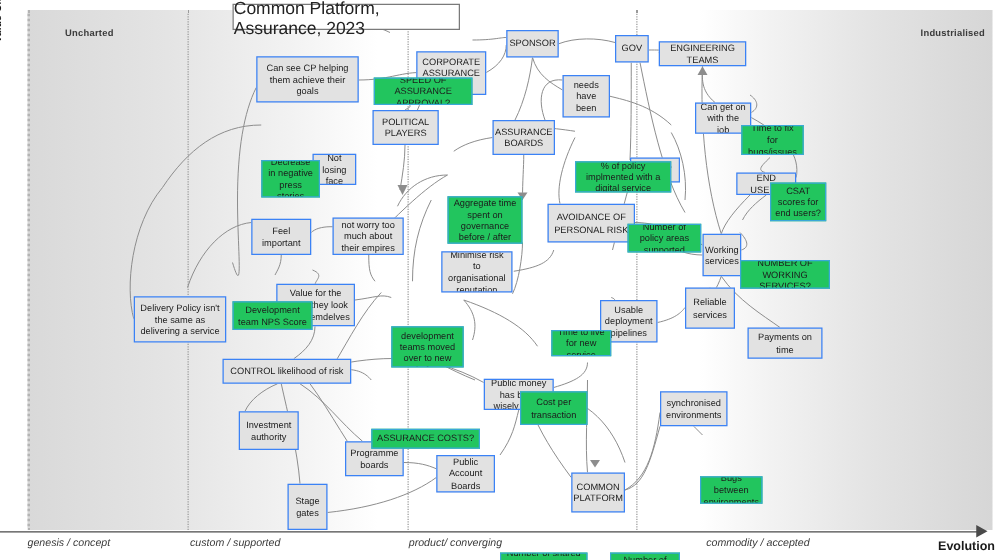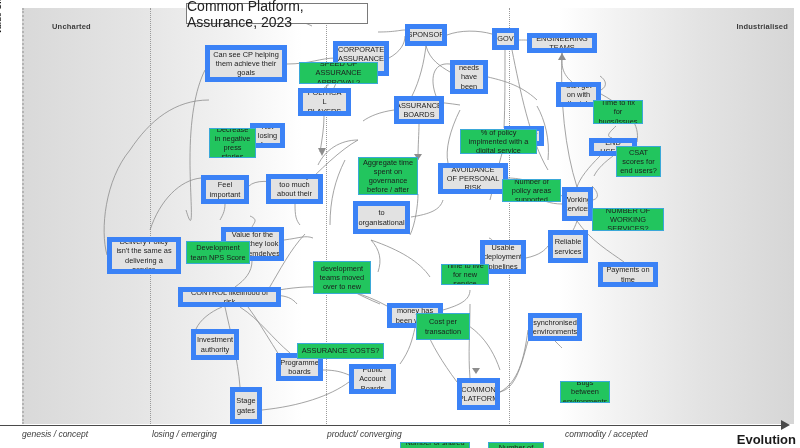--- a/index.html
+++ b/index.html
@@ -82,21 +82,21 @@
     top: 420px;
     width: 0; height: 0;
     border-top: 5px solid transparent;
     border-bottom: 5px solid transparent;
     border-left: 9px solid #4a4a4a;
   }
   #x-axis-label {
     position: absolute;
     right: 4px;
     top: 432px;
-    font-size: 13px;
+    font-size: 10px;
     font-weight: bold;
     color: #1a1a1a;
   }
   .stage-label {
     position: absolute;
     top: 429px;
     font-size: 8.5px;
     font-style: italic;
     color: #3a3a3a;
     white-space: nowrap;
@@ -159,21 +159,21 @@
     font-size: 7.4px;
     line-height: 1.25;
     color: #1c1c1c;
     padding: 2px 3px;
     z-index: 10;
     overflow: hidden;
     word-wrap: break-word;
   }
   .node.grey {
     background: #e2e2e2;
-    border: 5px solid #3b82f6;
+    border: 1px solid #3b82f6;
   }
   .node.blue {
     background: #22c55e;
     border: 1px solid #3aa8d8;
     z-index: 20;
     margin-top: 36px;
   }
 </style>
 </head>
 <body>
@@ -190,21 +190,21 @@
     <div class="corner-label" id="label-uncharted">Uncharted</div>
     <div class="corner-label" id="label-industrialised">Industrialised</div>
   </div>
 
   <div id="y-axis-label">Value Chain</div>
 
   <div id="x-axis-line"></div>
   <div id="x-axis-arrow"></div>
   <div id="x-axis-label">Evolution</div>
   <div class="stage-label" id="stage-genesis">genesis / concept</div>
-  <div class="stage-label" id="stage-custom">losing / emerging</div>
+  <div class="stage-label" id="stage-custom">custom / supported</div>
   <div class="stage-label" id="stage-product">product/ converging</div>
   <div class="stage-label" id="stage-commodity">commodity / accepted</div>
 
   <svg id="connectors" viewBox="0 0 800 448">
     <path d="M287 64 C 310 64, 320 58, 336 58"></path>
     <path d="M338 48 C 345 60, 340 75, 333 90"></path>
     <path d="M325 76 C 330 88, 328 85, 324 88"></path>
     <path d="M324 116 C 324 128, 322 140, 320 152"></path>
     <path d="M389 58 C 400 52, 405 44, 405 36"></path>
     <path d="M426 46 C 424 62, 420 80, 412 96"></path>

